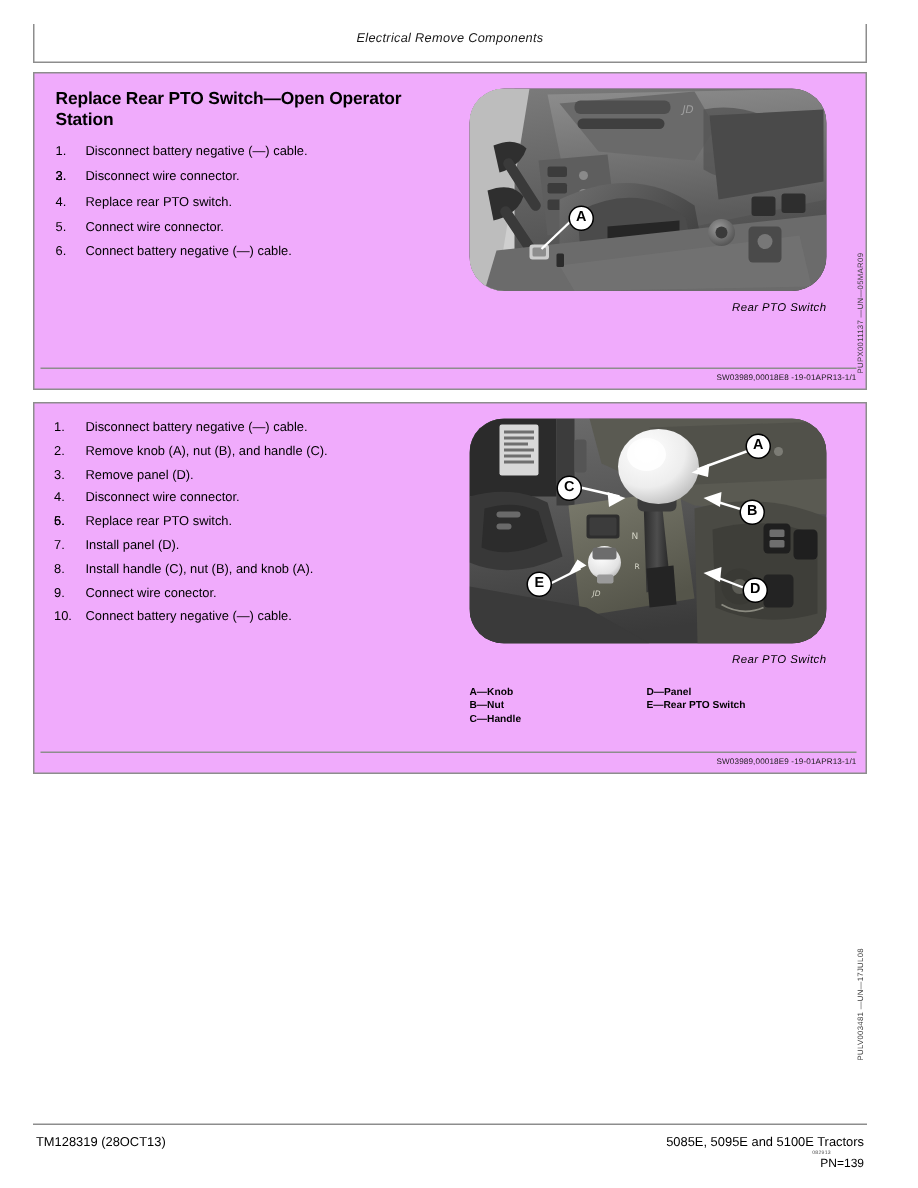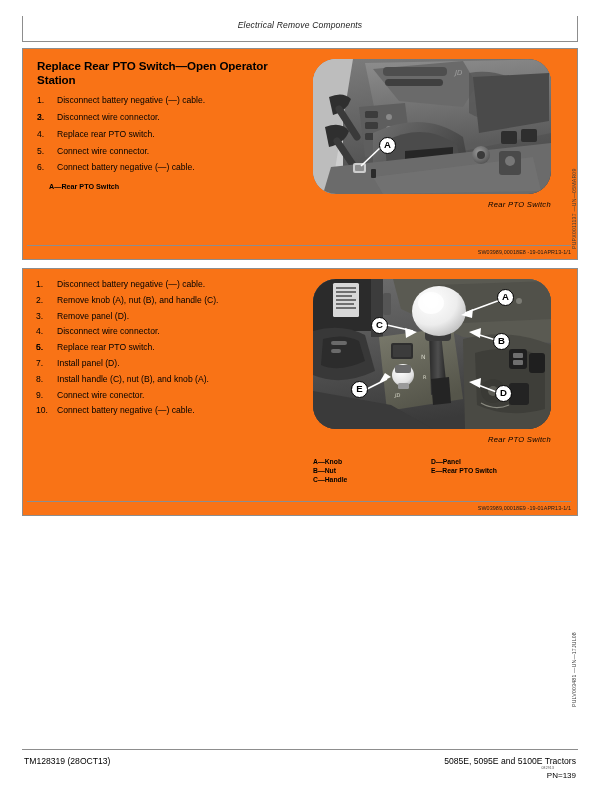--- a/index.html
+++ b/index.html
@@ -48,21 +48,21 @@
   .header-rule-left { left: 0; }
   .header-rule-right { right: 0; }
 
   
   .section {
     position: absolute;
     left: 22px;
     width: 556px;
     border: 1px solid #8d8d8d;
     box-sizing: border-box;
-    background: #f97316;
+    background: #f0abfc;
   }
   #section-1 { top: 48px; height: 212px; }
   #section-2 { top: 268px; height: 248px; }
 
   .sec-inner {
     position: relative;
     width: 100%;
     height: 100%;
   }
 
@@ -277,21 +277,20 @@
     <div class="text-col">
       <h2 class="sec-title">Replace Rear PTO Switch—Open Operator Station</h2>
       <ol class="steps">
         <li><span class="num">1.</span><span>Disconnect battery negative (—) cable.</span></li>
         <li><span class="num">2.</span></li>
         <li><span class="num">3.</span><span>Disconnect wire connector.</span></li>
         <li><span class="num">4.</span><span>Replace rear PTO switch.</span></li>
         <li><span class="num">5.</span><span>Connect wire connector.</span></li>
         <li><span class="num">6.</span><span>Connect battery negative (—) cable.</span></li>
       </ol>
-      <div class="legend">A—Rear PTO Switch</div>
     </div>
 
     <div class="fig-col">
       <div class="photo">
         <svg width="238" height="135" viewBox="0 0 238 135">
           <defs>
             <linearGradient id="s1bg" x1="0" y1="0" x2="0.3" y2="1">
               <stop offset="0%" stop-color="#7d7d7d"></stop>
               <stop offset="55%" stop-color="#606060"></stop>
               <stop offset="100%" stop-color="#4a4a4a"></stop>

